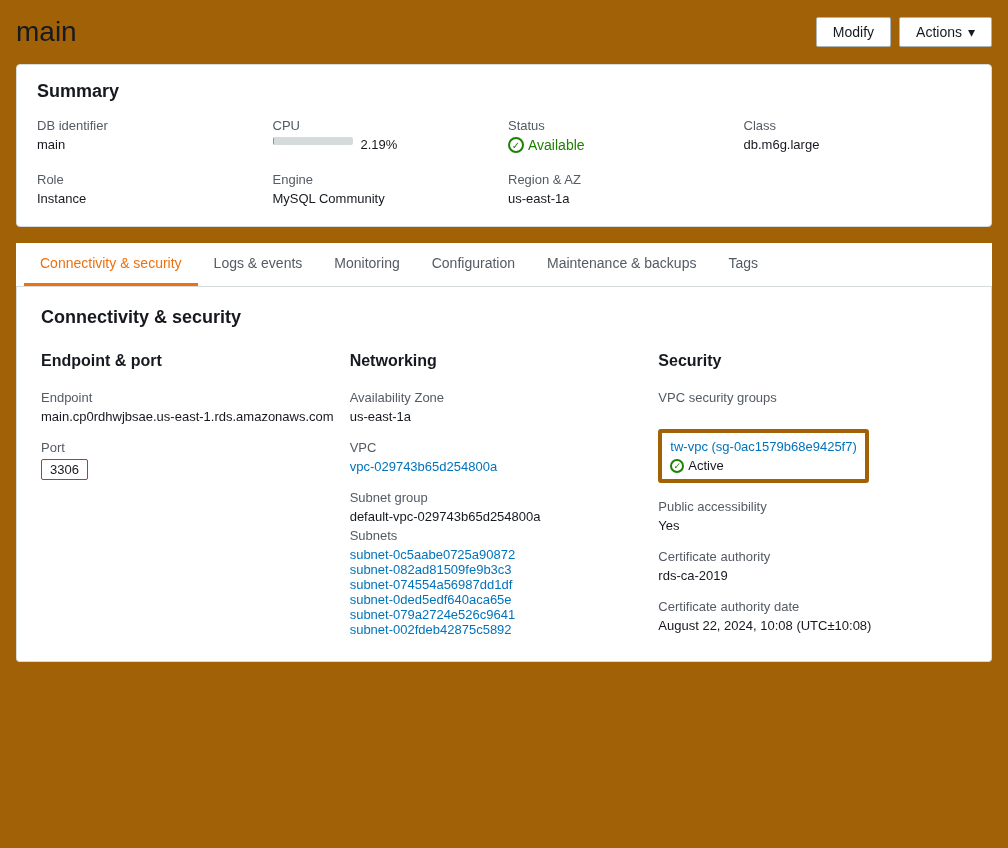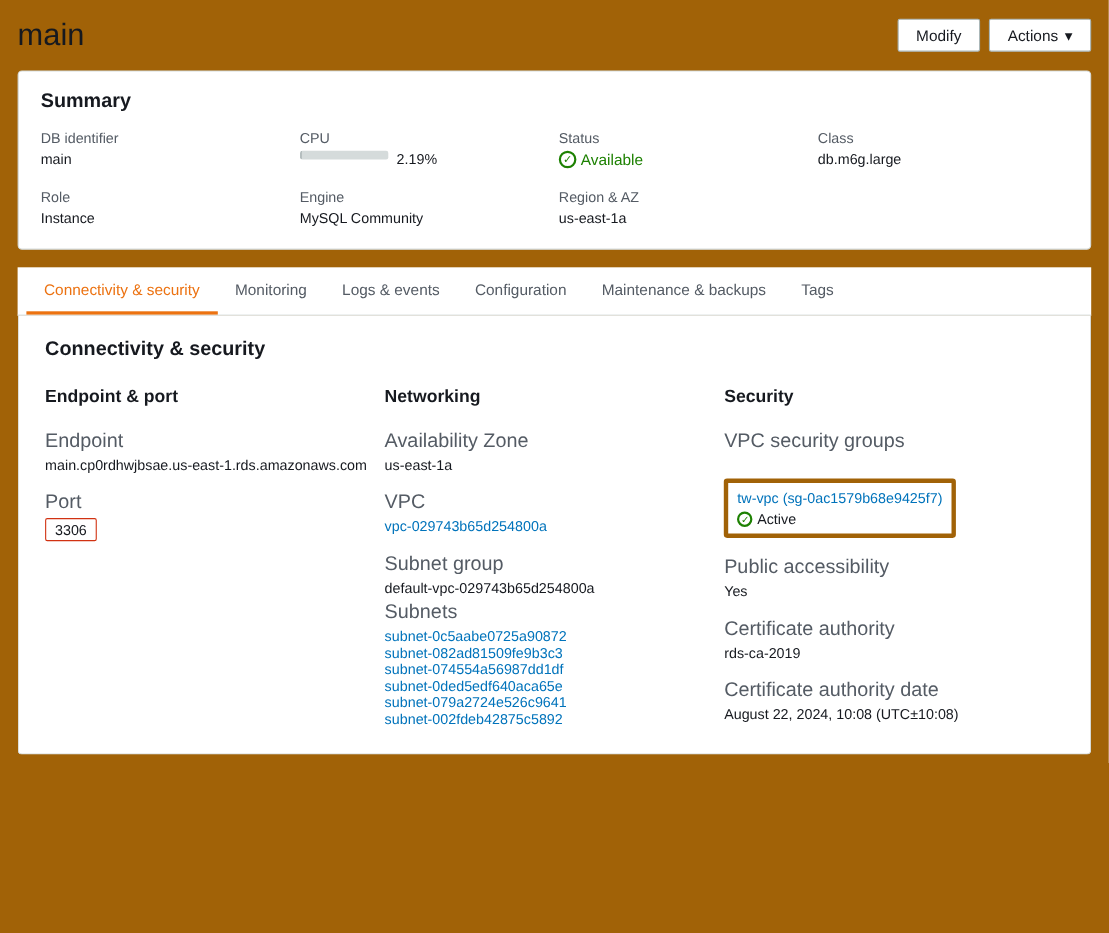--- a/index.html
+++ b/index.html
@@ -173,21 +173,21 @@
       grid-template-columns: 1fr 1fr 1fr;
       gap: 0;
     }
     .conn-column-title {
       font-size: 16px;
       font-weight: 700;
       margin-bottom: 20px;
       color: #16191f;
     }
     .conn-field-label {
-      font-size: 18px;
+      font-size: 13px;
       color: #545b64;
       margin-bottom: 4px;
       margin-top: 16px;
     }
     .conn-field-label:first-child, .conn-field-label.first { margin-top: 0; }
     .conn-field-value {
       font-size: 13px;
       color: #16191f;
     }
     .conn-field-value a, .link {
@@ -291,22 +291,22 @@
       <div>
         <div class="summary-item-label">Region &amp; AZ</div>
         <div class="summary-item-value">us-east-1a</div>
       </div>
     </div>
   </div>
 
   <div class="tabs-container">
     <ul class="tabs-list">
       <li class="tab-item active">Connectivity &amp; security</li>
+      <li class="tab-item">Logs &amp; events</li>
       <li class="tab-item">Monitoring</li>
-      <li class="tab-item">Logs &amp; events</li>
       <li class="tab-item">Configuration</li>
       <li class="tab-item">Maintenance &amp; backups</li>
       <li class="tab-item">Tags</li>
     </ul>
   </div>
 
   <div class="content-card">
     <div class="connectivity-section-title">Connectivity &amp; security</div>
 
     <div class="connectivity-grid">

